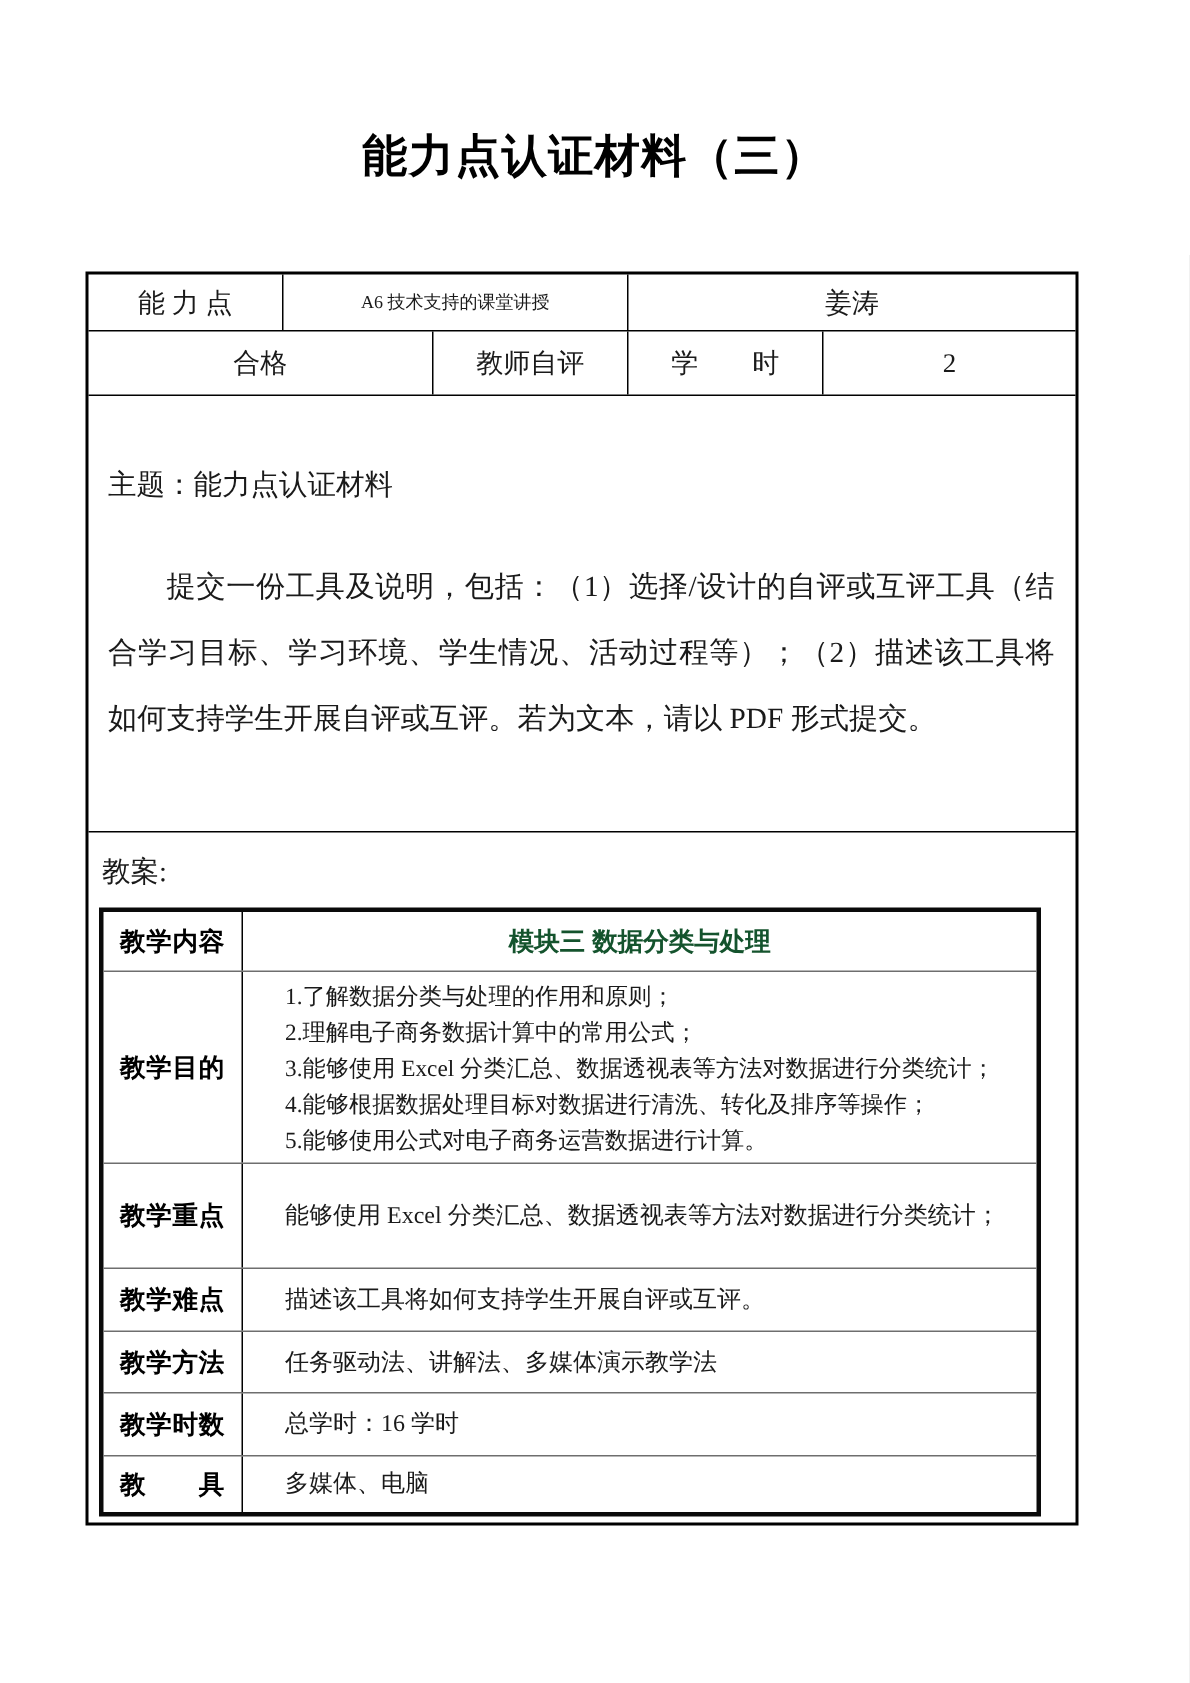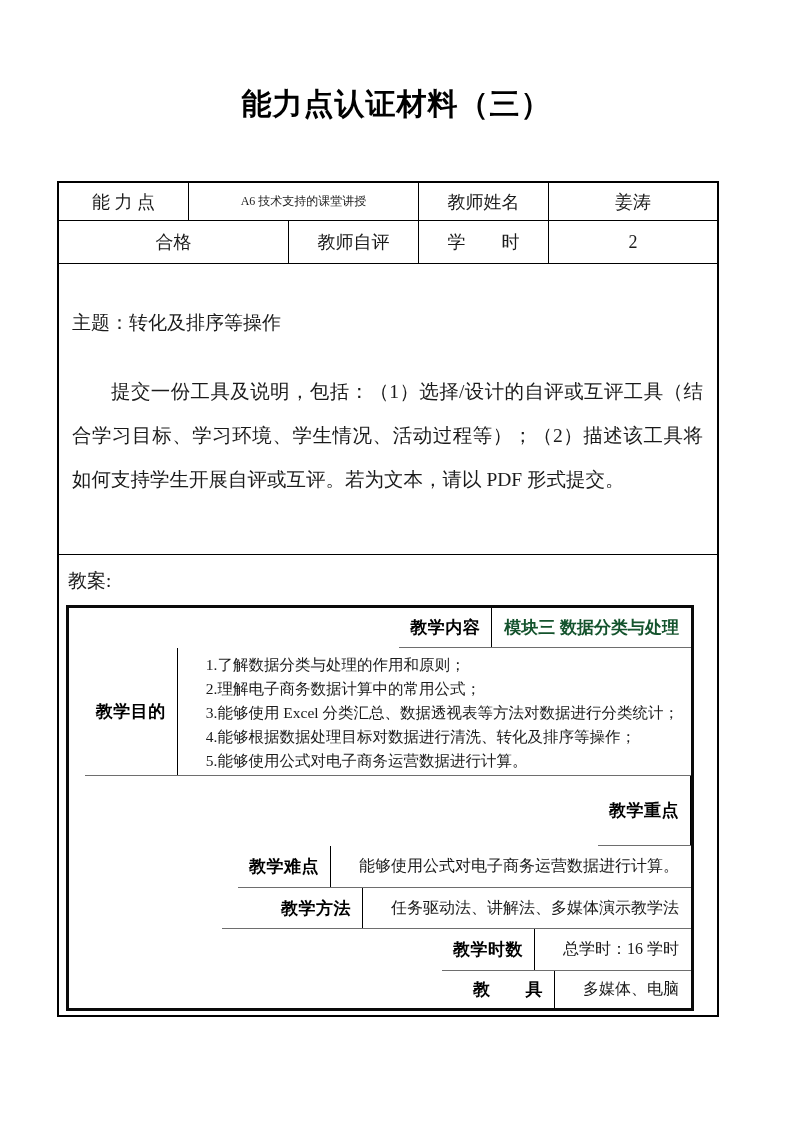--- a/index.html
+++ b/index.html
@@ -79,29 +79,28 @@
   .plan-cell { flex: 1; padding: 13px 0 0 7px; }
   .plan-heading { font-size: 19px; margin: 0 0 11px 2px; color: #1a1a1a; }
 
   .lesson-table {
     width: 628px;
     height: 406px;
     border: 3px solid #0a0a0a;
     display: flex;
     flex-direction: column;
     background: #fff;
-    align-items: flex-end;
   }
   .l-row { display: flex; border-bottom: 1px solid #6e6e6e; }
   .l-row:last-child { border-bottom: none; flex: 1; }
   .l-row.h-content  { height: 40px; }
   .l-row.h-object   { height: 128px; }
   .l-row.h-key      { height: 70px; }
   .l-row.h-diff     { height: 42px; }
-  .l-row.h-method   { height: 41px; padding-left: 48px; }
+  .l-row.h-method   { height: 41px; }
   .l-row.h-hours    { height: 42px; }
 
   .l-label {
     width: 93px;
     border-right: 1px solid #000;
     display: flex;
     align-items: center;
     justify-content: center;
     font-family: "Liberation Sans", "DejaVu Sans", sans-serif;
     font-weight: bold;
@@ -141,33 +140,32 @@
 
 <div class="page">
 
   <div class="doc-title">能力点认证材料（三）</div>
 
   <div class="outer-table">
 
     <div class="info-row r1">
       <div class="cell c1">能 力 点</div>
       <div class="cell c2 small">A6 技术支持的课堂讲授</div>
-      <div class="cell c3">教师姓名</div>
       <div class="cell c4">姜涛</div>
     </div>
 
     <div class="info-row r2">
       <div class="cell c2">合格</div>
       <div class="cell c1">教师自评</div>
       <div class="cell c3">学　　时</div>
       <div class="cell c4">2</div>
     </div>
 
     <div class="big-cell">
-      <div class="topic-line">主题：转化及排序等操作</div>
+      <div class="topic-line">主题：能力点认证材料</div>
       <div class="requirement">提交一份工具及说明，包括：（1）选择/设计的自评或互评工具（结合学习目标、学习环境、学生情况、活动过程等）；（2）描述该工具将如何支持学生开展自评或互评。若为文本，请以 PDF 形式提交。</div>
     </div>
 
     <div class="plan-cell">
       <div class="plan-heading">教案:</div>
 
       <div class="lesson-table">
 
         <div class="l-row h-content">
           <div class="l-label">教学内容</div>
@@ -180,25 +178,26 @@
             <div class="obj-line">1.了解数据分类与处理的作用和原则；</div>
             <div class="obj-line">2.理解电子商务数据计算中的常用公式；</div>
             <div class="obj-line">3.能够使用 Excel 分类汇总、数据透视表等方法对数据进行分类统计；</div>
             <div class="obj-line">4.能够根据数据处理目标对数据进行清洗、转化及排序等操作；</div>
             <div class="obj-line">5.能够使用公式对电子商务运营数据进行计算。</div>
           </div>
         </div>
 
         <div class="l-row h-key">
           <div class="l-label">教学重点</div>
+          <div class="l-content">能够使用 Excel 分类汇总、数据透视表等方法对数据进行分类统计；</div>
         </div>
 
         <div class="l-row h-diff">
           <div class="l-label">教学难点</div>
-          <div class="l-content">能够使用公式对电子商务运营数据进行计算。</div>
+          <div class="l-content">描述该工具将如何支持学生开展自评或互评。</div>
         </div>
 
         <div class="l-row h-method">
           <div class="l-label">教学方法</div>
           <div class="l-content">任务驱动法、讲解法、多媒体演示教学法</div>
         </div>
 
         <div class="l-row h-hours">
           <div class="l-label">教学时数</div>
           <div class="l-content">总学时：16 学时</div>

